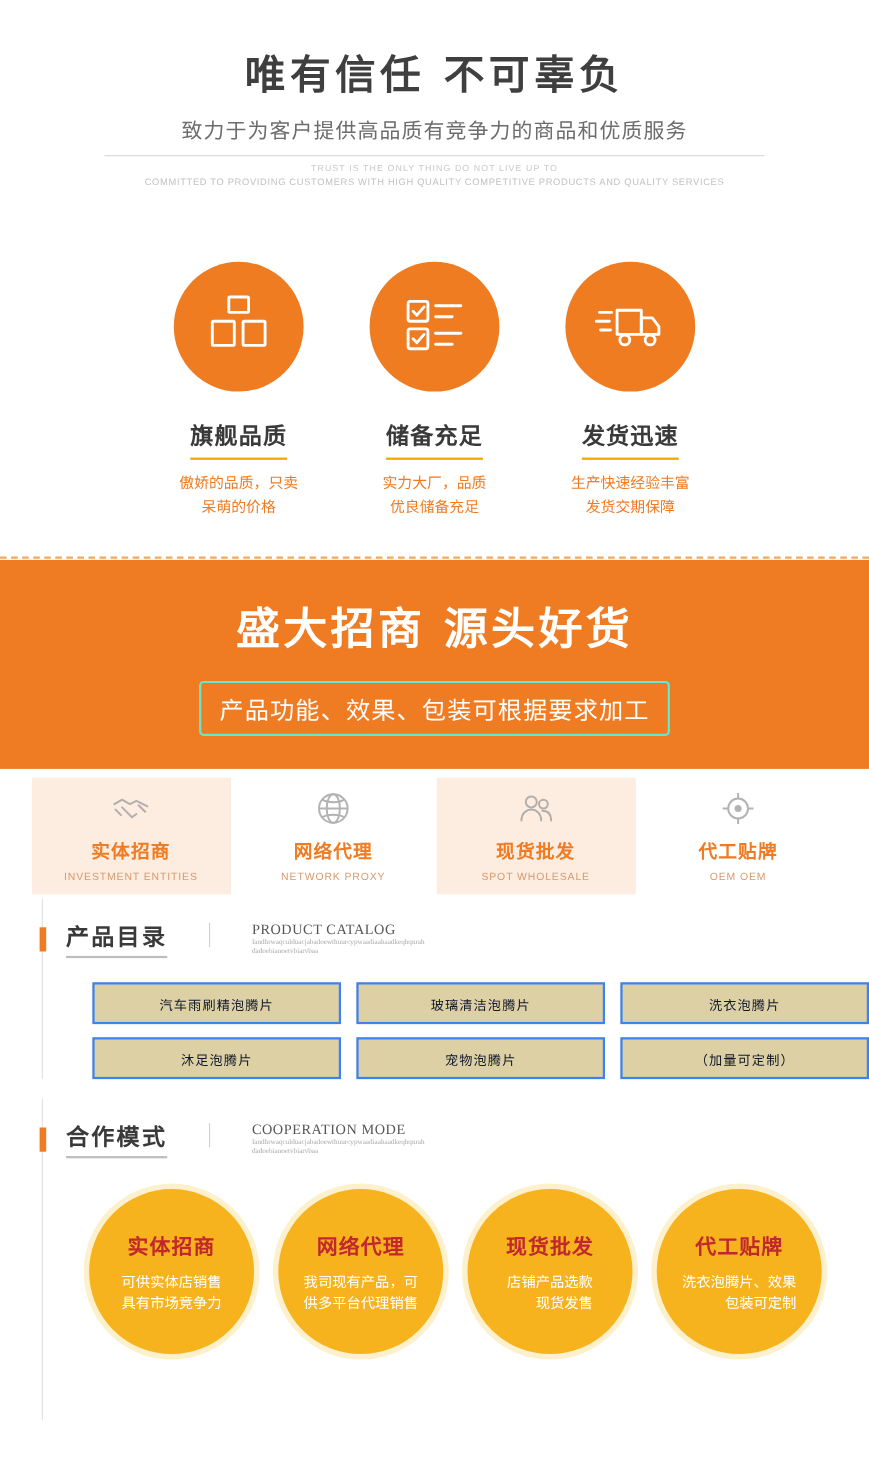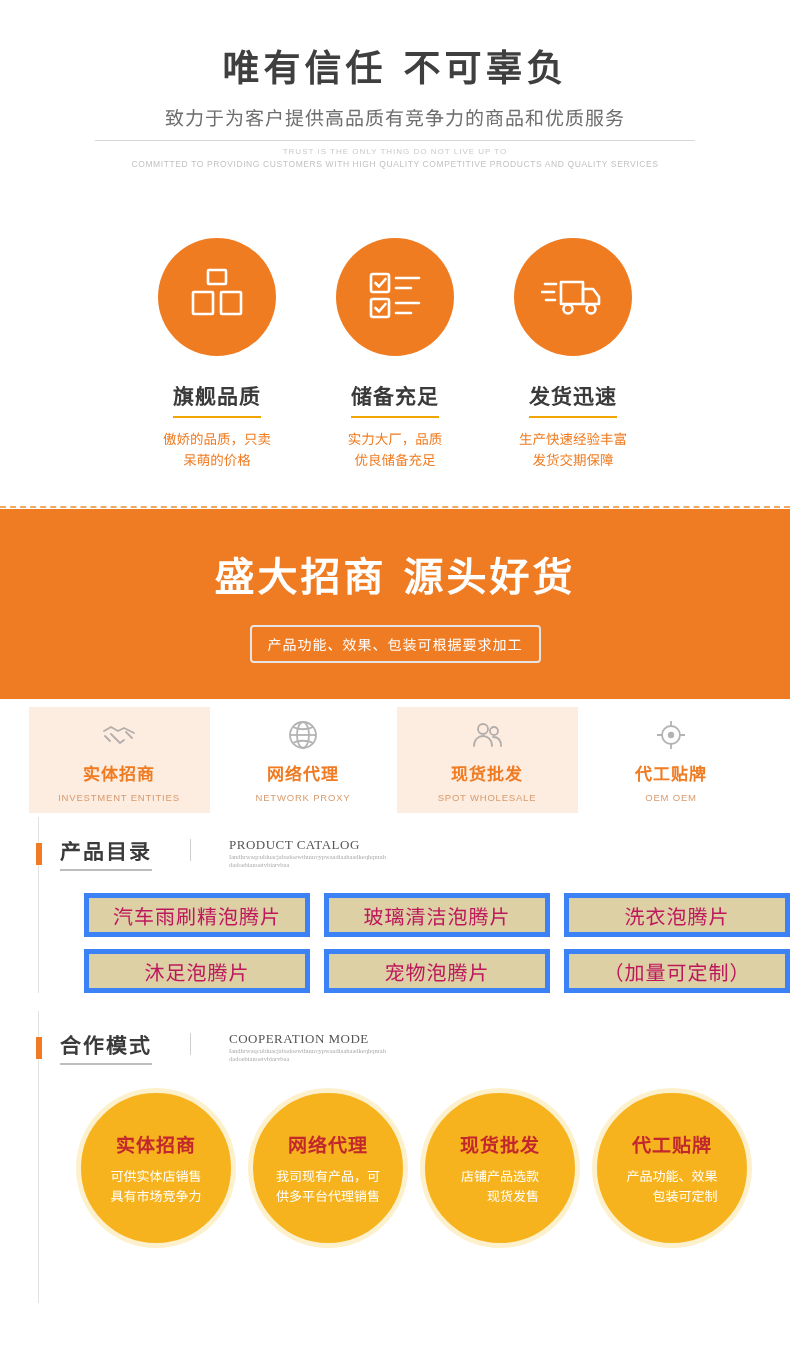--- a/index.html
+++ b/index.html
@@ -139,24 +139,24 @@
   .banner-title {
     font-family: "DejaVu Sans", sans-serif;
     font-size: 40px;
     font-weight: bold;
     color: #ffffff;
     letter-spacing: 3px;
     white-space: nowrap;
   }
   .banner-sub {
     margin-top: 22px;
-    border: 2px solid #e5e5e5;
+    border: 2px solid #5eead4;
     border-radius: 4px;
     color: #ffffff;
-    font-size: 14px;
+    font-size: 22px;
     letter-spacing: 1px;
     padding: 7px 16px;
     white-space: nowrap;
     text-align: center;
   }
 
   
   .modes {
     width: 790px;
     height: 118px;
@@ -261,24 +261,24 @@
 
   
   .catalog {
     margin: 22px 0 0 46px;
     display: grid;
     grid-template-columns: repeat(3, 226px);
     gap: 12px 14px;
   }
   .cat-item {
     height: 34px;
-    border: 5px solid #3b82f6;
+    border: 2px solid #3b82f6;
     background: #ddd0a5;
-    color: #be185d;
-    font-size: 20px;
+    color: #0f172a;
+    font-size: 12px;
     display: flex;
     align-items: center;
     justify-content: center;
     letter-spacing: 1px;
   }
 
   
   .coop {
     margin: 28px 0 0 0;
     display: flex;
@@ -507,20 +507,20 @@
     <div class="coop-circle">
       <div class="coop-title">现货批发</div>
       <div class="coop-desc">
         <div>店铺产品选款</div>
         <div>现货发售</div>
       </div>
     </div>
     <div class="coop-circle">
       <div class="coop-title">代工贴牌</div>
       <div class="coop-desc">
-        <div>产品功能、效果</div>
+        <div>洗衣泡腾片、效果</div>
         <div>包装可定制</div>
       </div>
     </div>
   </div>
 
   <div class="bottom-space"></div>
 </div>
 
 </body></html>

